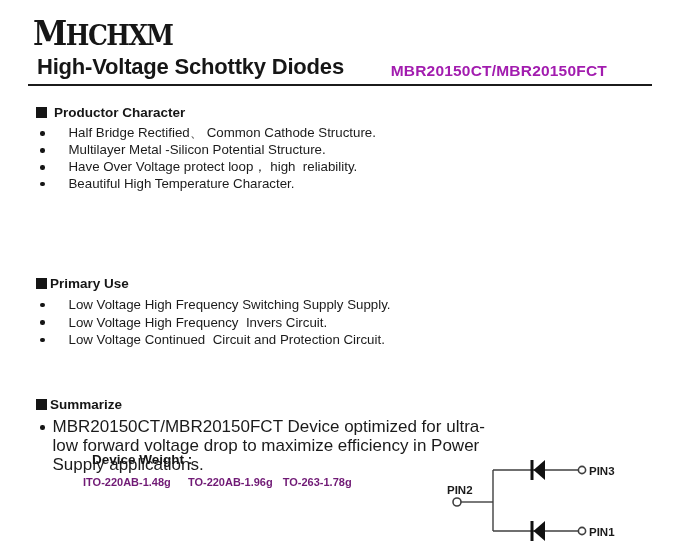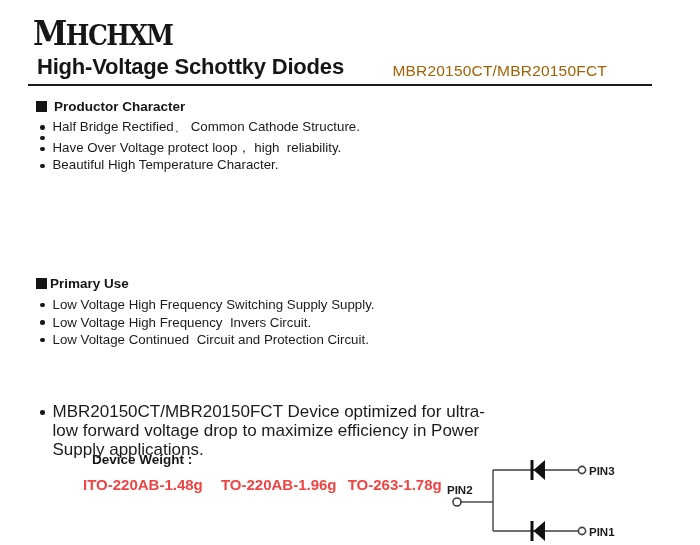--- a/index.html
+++ b/index.html
@@ -14,52 +14,52 @@
     letter-spacing:-1.5px; transform:scaleY(1.1); transform-origin:left top;
     color:#161616;
   }
   .logo::first-letter { font-size:31px; }
   .title {
     position:absolute; left:37px; top:54px;
     font-size:22px; font-weight:700; letter-spacing:-0.2px; color:#161616;text-align:right;
   }
   .part-number {
     position:absolute; right:45px; top:62px;
-    font-size:15.5px; font-weight:400; color:#a16207; letter-spacing:0.2px;
+    font-size:15.5px; font-weight:700; color:#a21caf; letter-spacing:0.2px;
   }
   .header-rule {
     position:absolute; left:28px; top:84px; width:662px; height:2px; background:#1b1b1b;
   }
   
   .section { position:absolute; left:36px; }
-  .sec-productor { top:99px; }
+  .sec-productor { top:105px; }
   .sec-primary   { top:276px; }
   .sec-summarize { top:397px; }
   .sec-heading { display:flex; align-items:center; font-size:13.5px; font-weight:700; color:#161616; }
   .sq { width:11px; height:11px; background:#151515; flex:none; }
   .sq.gap  { margin-right:7px; }
   .sq.tight{ margin-right:3px; }
   ul.bullets { margin:5px 0 0 0; padding:0; list-style:none; font-size:13.3px; }
   .sec-productor ul.bullets li { line-height:16.9px; }
   .sec-primary  ul.bullets li { line-height:17.6px; }
-  ul.bullets li { display:flex; white-space:pre; }
+  ul.bullets li { display:flex; white-space:pre;gap:16px; }
   .dot {
     width:4.5px; height:4.5px; border-radius:50%; background:#151515;
     flex:none; align-self:center; margin:0 8px 0 4px;
   }
   .summary-row { display:flex; margin-top:6px; font-size:17px; }
   .summary-row .dot { align-self:flex-start; margin-top:7px; }
   .summary-text { width:452px; line-height:18.8px; }
   .device-weight {
     position:absolute; left:92px; top:452px;
     font-size:13.5px; font-weight:700; color:#161616;
   }
   .weights {
     position:absolute; left:83px; top:476px;
-    font-size:15px; font-weight:700; color:#ef4444;
+    font-size:11px; font-weight:700; color:#701a75;
   }
   .weights span.w1 { margin-right:14px; }
   .weights span.w2 { margin-right:7px; }
   
   .diagram { position:absolute; left:435px; top:450px; }
   .diagram text {
     font-family:"Liberation Sans", sans-serif; font-size:11.5px;
     font-weight:700; fill:#1b1b1b;
   }
 </style>
@@ -73,39 +73,43 @@
   <div class="part-number">MBR20150CT/MBR20150FCT</div>
   <div class="header-rule"></div>
 
   <div class="section sec-productor">
     <div class="sec-heading">
       <span class="sq gap"></span>
       <span>Productor Character</span>
     </div>
     <ul class="bullets">
       <li><span class="dot"></span><span>Half Bridge Rectified、 Common Cathode Structure.</span></li>
-      <li><span class="dot"></span></li>
+      <li><span class="dot"></span><span>Multilayer Metal -Silicon Potential Structure.</span></li>
       <li><span class="dot"></span><span>Have Over Voltage protect loop， high  reliability.</span></li>
       <li><span class="dot"></span><span>Beautiful High Temperature Character.</span></li>
     </ul>
   </div>
 
   <div class="section sec-primary">
     <div class="sec-heading">
       <span class="sq tight"></span>
       <span>Primary Use</span>
     </div>
     <ul class="bullets">
       <li><span class="dot"></span><span>Low Voltage High Frequency Switching Supply Supply.</span></li>
       <li><span class="dot"></span><span>Low Voltage High Frequency  Invers Circuit.</span></li>
       <li><span class="dot"></span><span>Low Voltage Continued  Circuit and Protection Circuit.</span></li>
     </ul>
   </div>
 
   <div class="section sec-summarize">
+    <div class="sec-heading">
+      <span class="sq tight"></span>
+      <span>Summarize</span>
+    </div>
     <div class="summary-row">
       <span class="dot"></span>
       <span class="summary-text">MBR20150CT/MBR20150FCT Device optimized for ultra-low forward voltage drop to maximize efficiency in Power Supply applications.</span>
     </div>
   </div>
 
   <div class="device-weight">Device Weight :</div>
   <div class="weights">
     <span class="w1">ITO-220AB-1.48g</span>
     <span class="w2">TO-220AB-1.96g</span>

